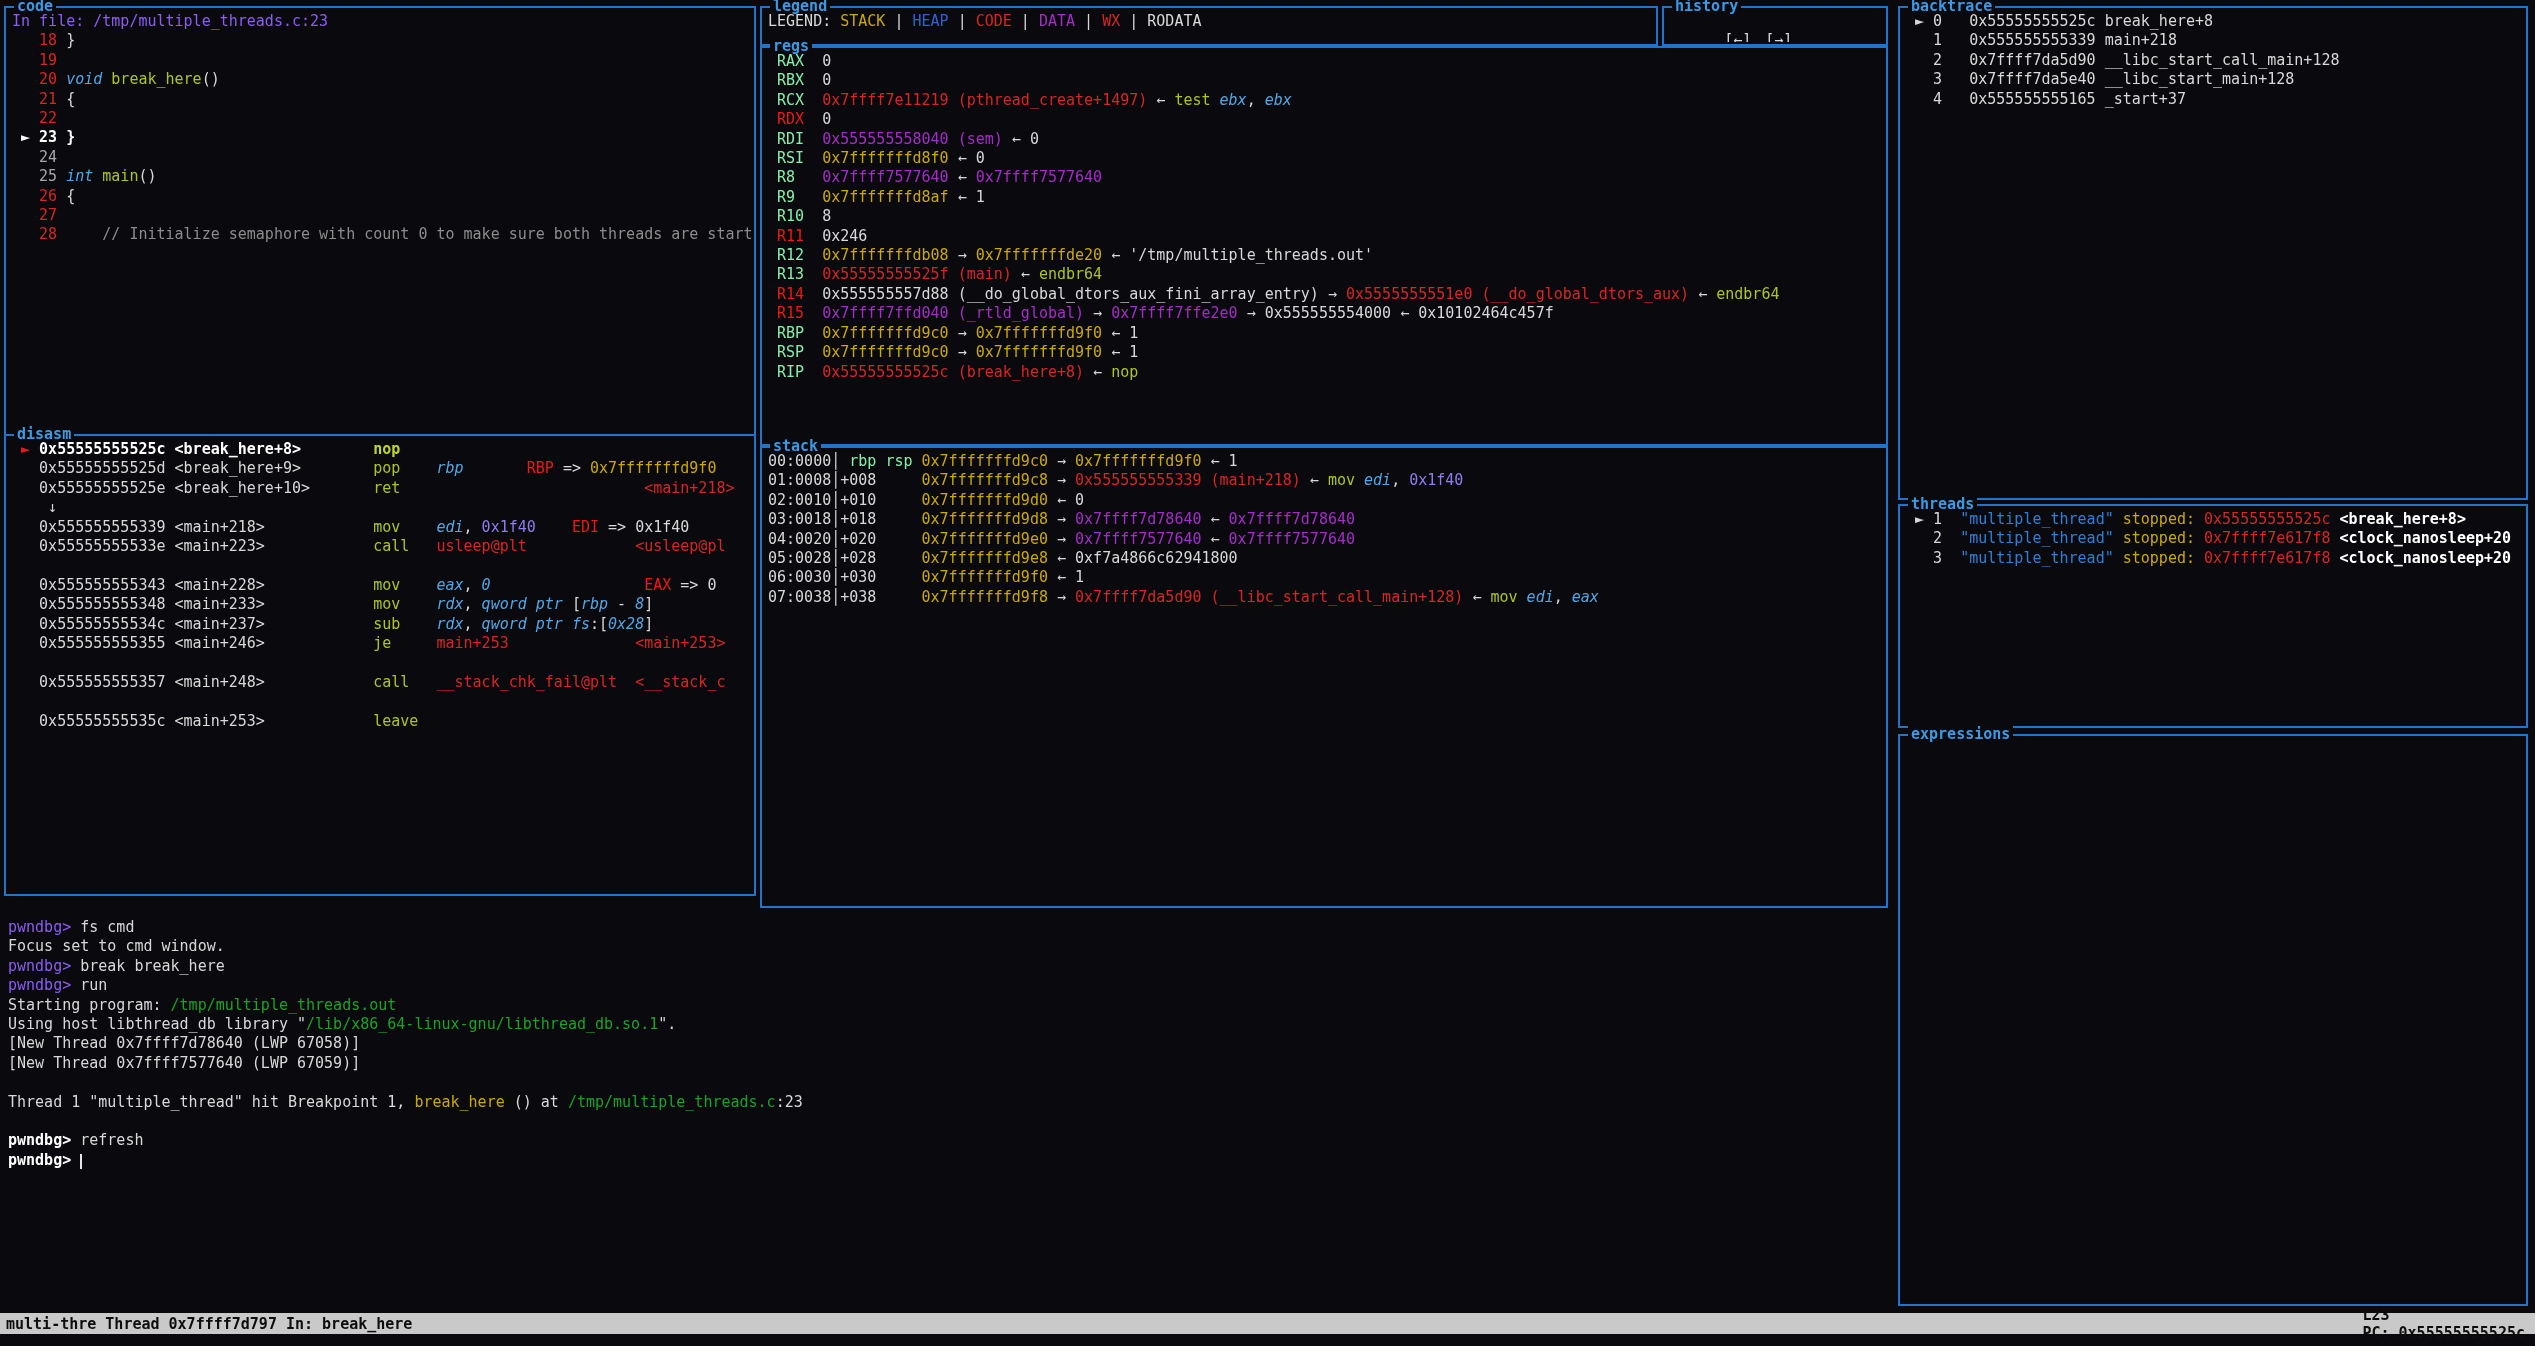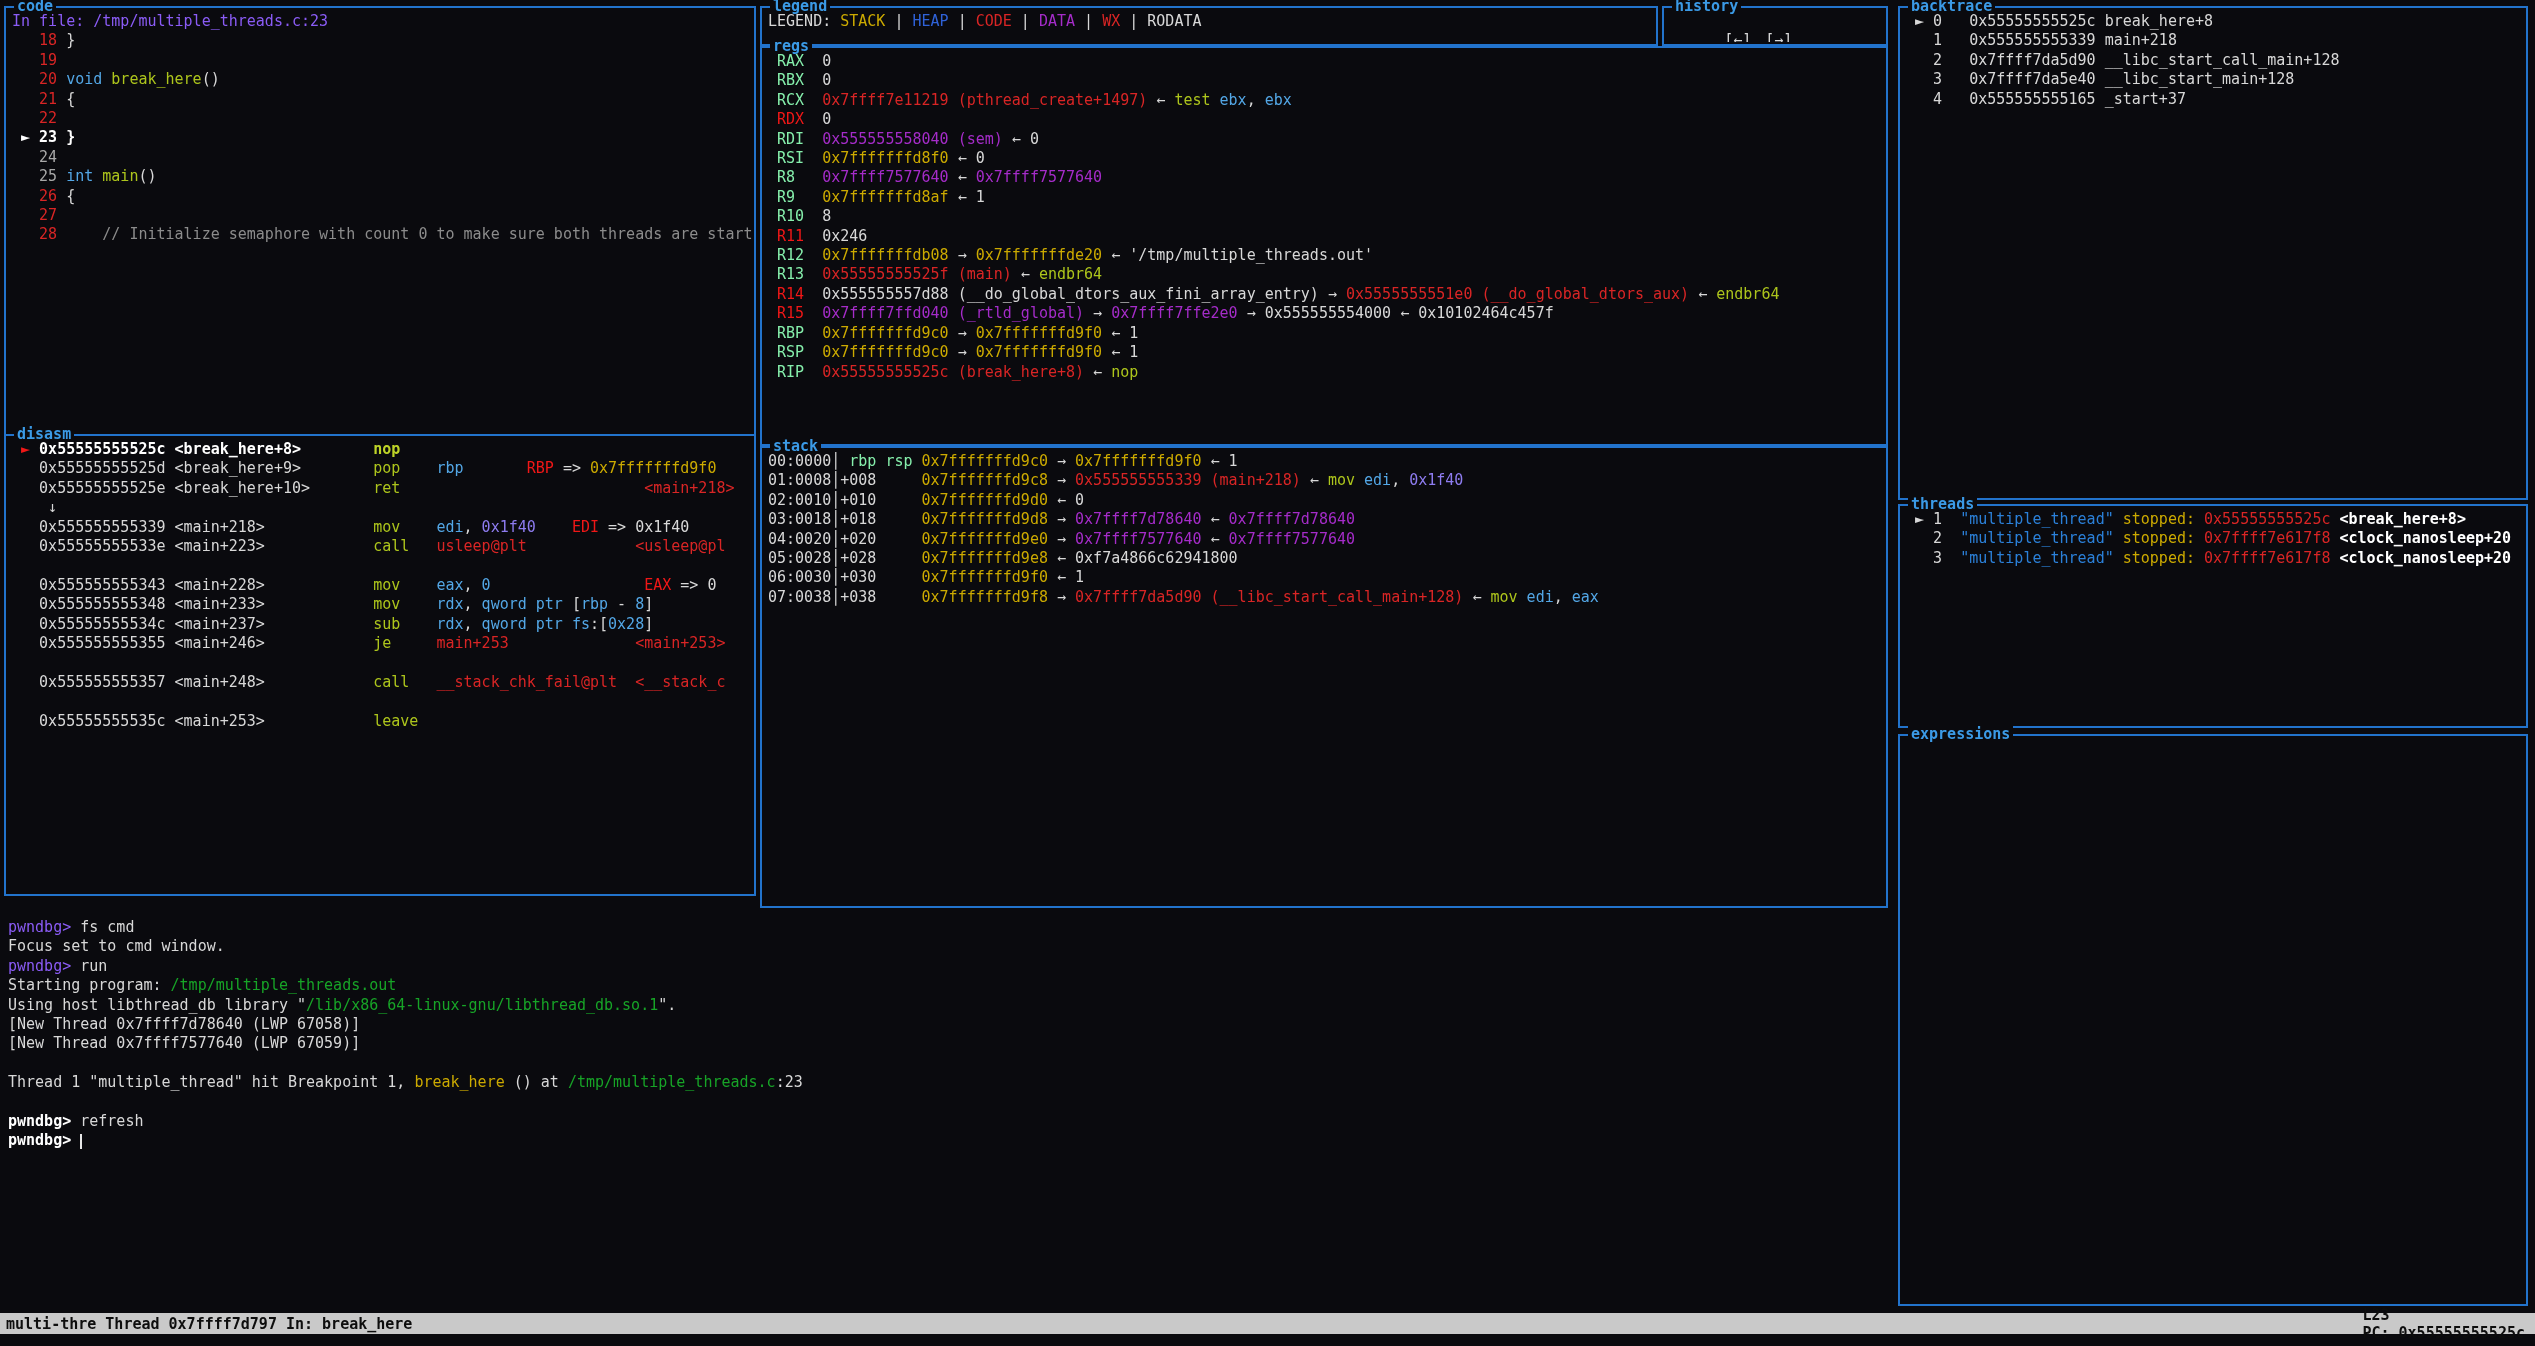--- a/index.html
+++ b/index.html
@@ -21,21 +21,21 @@
   .gray  { color: #8c8c8c; }
   .red   { color: #d92525; }
   .redb  { color: #8b5cf6; font-weight: normal; }
   .brred { color: #f01717; }
   .pink  { color: #86efac; }
   .gold  { color: #ccaa00; }
   .purple{ color: #a52cc9; }
   .violet{ color: #8e7cf0; }
   .blue  { color: #2f62d8; }
   .blue2 { color: #2b80d9; }
-  .lblue { color: #53a7e6; }
+  .lblue { color: #53a7e6; font-style: italic; }
   .gy    { color: #adc51c; }
   .gyb   { color: #bed428; font-weight: bold; }
   .green { color: #17a427; }
 
   .histbtn { margin-right: 14px; cursor: pointer; }
 
   #console-wrap { position: absolute; left: 8px; top: 918px; width: 1880px; line-height: 19.4px; }
   #prompt-line { white-space: pre; min-height: 19.4px; }
   .caret { display: inline-block; width: 2px; height: 15px; background: #e6e6e6;
            vertical-align: text-bottom; }
@@ -95,20 +95,21 @@
 
   <div class="panel" style="left:1898px;top:734px;width:630px;height:572px">
     <span class="ptitle">expressions</span>
     <div class="pc"></div>
   </div>
 
   <div id="console-wrap">
     <div>
         <div class="ln"><span class="redb">pwndbg&gt; </span><span class="w">fs cmd</span></div>
         <div class="ln"><span class="w">Focus set to cmd window.</span></div>
+        <div class="ln"><span class="redb">pwndbg&gt; </span><span class="w">break break_here</span></div>
         <div class="ln"><span class="redb">pwndbg&gt; </span><span class="w">run</span></div>
         <div class="ln"><span class="w">Starting program: </span><span class="green">/tmp/multiple_threads.out</span></div>
         <div class="ln"><span class="w">Using host libthread_db library "</span><span class="green">/lib/x86_64-linux-gnu/libthread_db.so.1</span><span class="w">".</span></div>
         <div class="ln"><span class="w">[New Thread 0x7ffff7d78640 (LWP 67058)]</span></div>
         <div class="ln"><span class="w">[New Thread 0x7ffff7577640 (LWP 67059)]</span></div>
         <div class="ln">&nbsp;</div>
         <div class="ln"><span class="w">Thread 1 "multiple_thread" hit Breakpoint 1, </span><span class="gold">break_here</span><span class="w"> () at </span><span class="green">/tmp/multiple_threads.c</span><span class="w">:23</span></div>
         <div class="ln">&nbsp;</div>
         <div class="ln"><span class="wb">pwndbg&gt; </span><span class="w">refresh</span></div>
       </div>

